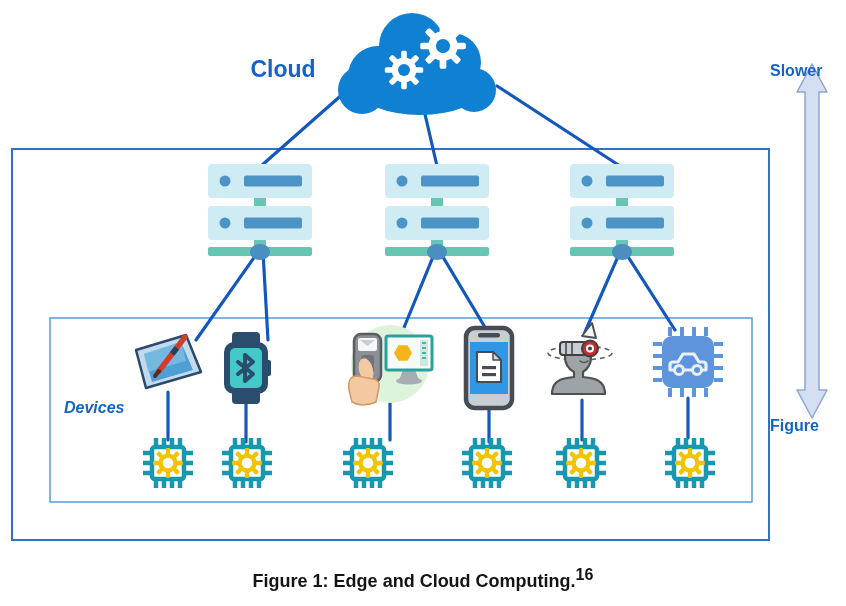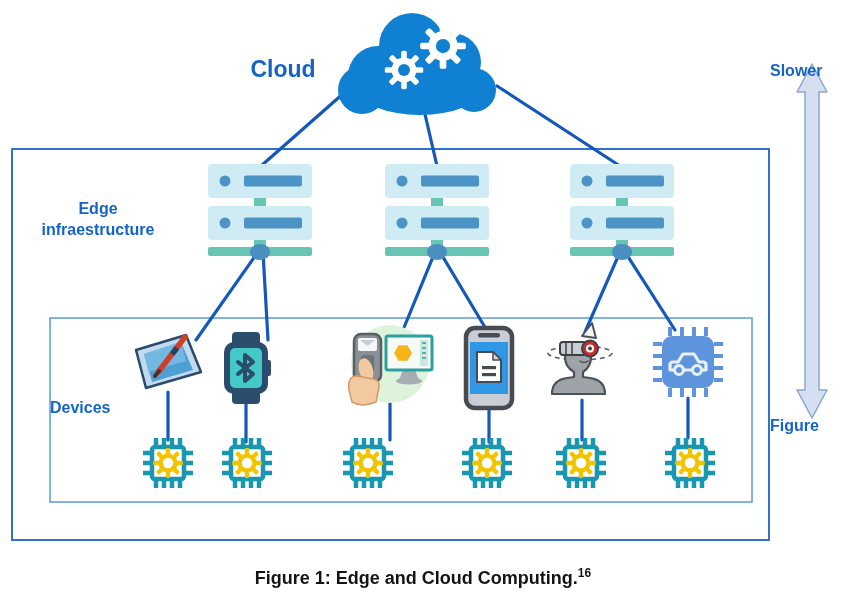--- a/index.html
+++ b/index.html
@@ -2,26 +2,26 @@
 <html><head>
 <meta charset="utf-8">
 <style>
   html,body{margin:0;padding:0;background:#fff;}
   .stage{position:relative;width:846px;height:606px;background:#fff;overflow:hidden;
          font-family:"Liberation Sans",sans-serif;}
   .stage svg{position:absolute;left:0;top:0;}
   .lbl{position:absolute;font-weight:bold;color:#1464c8;font-size:16px;}
   .lbl-cloud{left:250px;top:56px;width:66px;text-align:center;font-size:23px;}
   .lbl-edge{left:20px;top:198px;width:156px;text-align:center;line-height:21px;}
-  .lbl-devices{left:50px;top:399px;}
+  .lbl-devices{left:64px;top:399px;font-style:italic;}
   .lbl-slower{left:770px;top:24px;margin-top:38px;}
   .lbl-faster{left:770px;top:417px;}
   .caption{position:absolute;left:0;top:566px;width:846px;text-align:center;
            font-weight:bold;font-size:18px;color:#141414;}
-  .caption sup{font-size:12px;}
+  .caption sup{font-size:16px;}
 </style>
 </head>
 <body>
 
 <div class="stage">
 
 <svg width="846" height="606" viewBox="0 0 846 606">
   <defs>
     <g id="gear">
       <g fill="currentColor">
@@ -159,21 +159,20 @@
 
   <use href="#chip" transform="translate(168,463)"></use>
   <use href="#chip" transform="translate(247,463)"></use>
   <use href="#chip" transform="translate(368,463)"></use>
   <use href="#chip" transform="translate(487,463)"></use>
   <use href="#chip" transform="translate(581,463)"></use>
   <use href="#chip" transform="translate(690,463)"></use>
 </svg>
 
 <div class="lbl lbl-cloud">Cloud</div>
-<div class="lbl lbl-edge">Edge infraestructure</div>
 <div class="lbl lbl-devices">Devices</div>
 <div class="lbl lbl-slower">Slower</div>
 <div class="lbl lbl-faster">Figure</div>
 
 <div class="caption">
   <span>Figure 1: Edge and Cloud Computing.</span><sup>16</sup>
 </div>
 
 </div>
 

